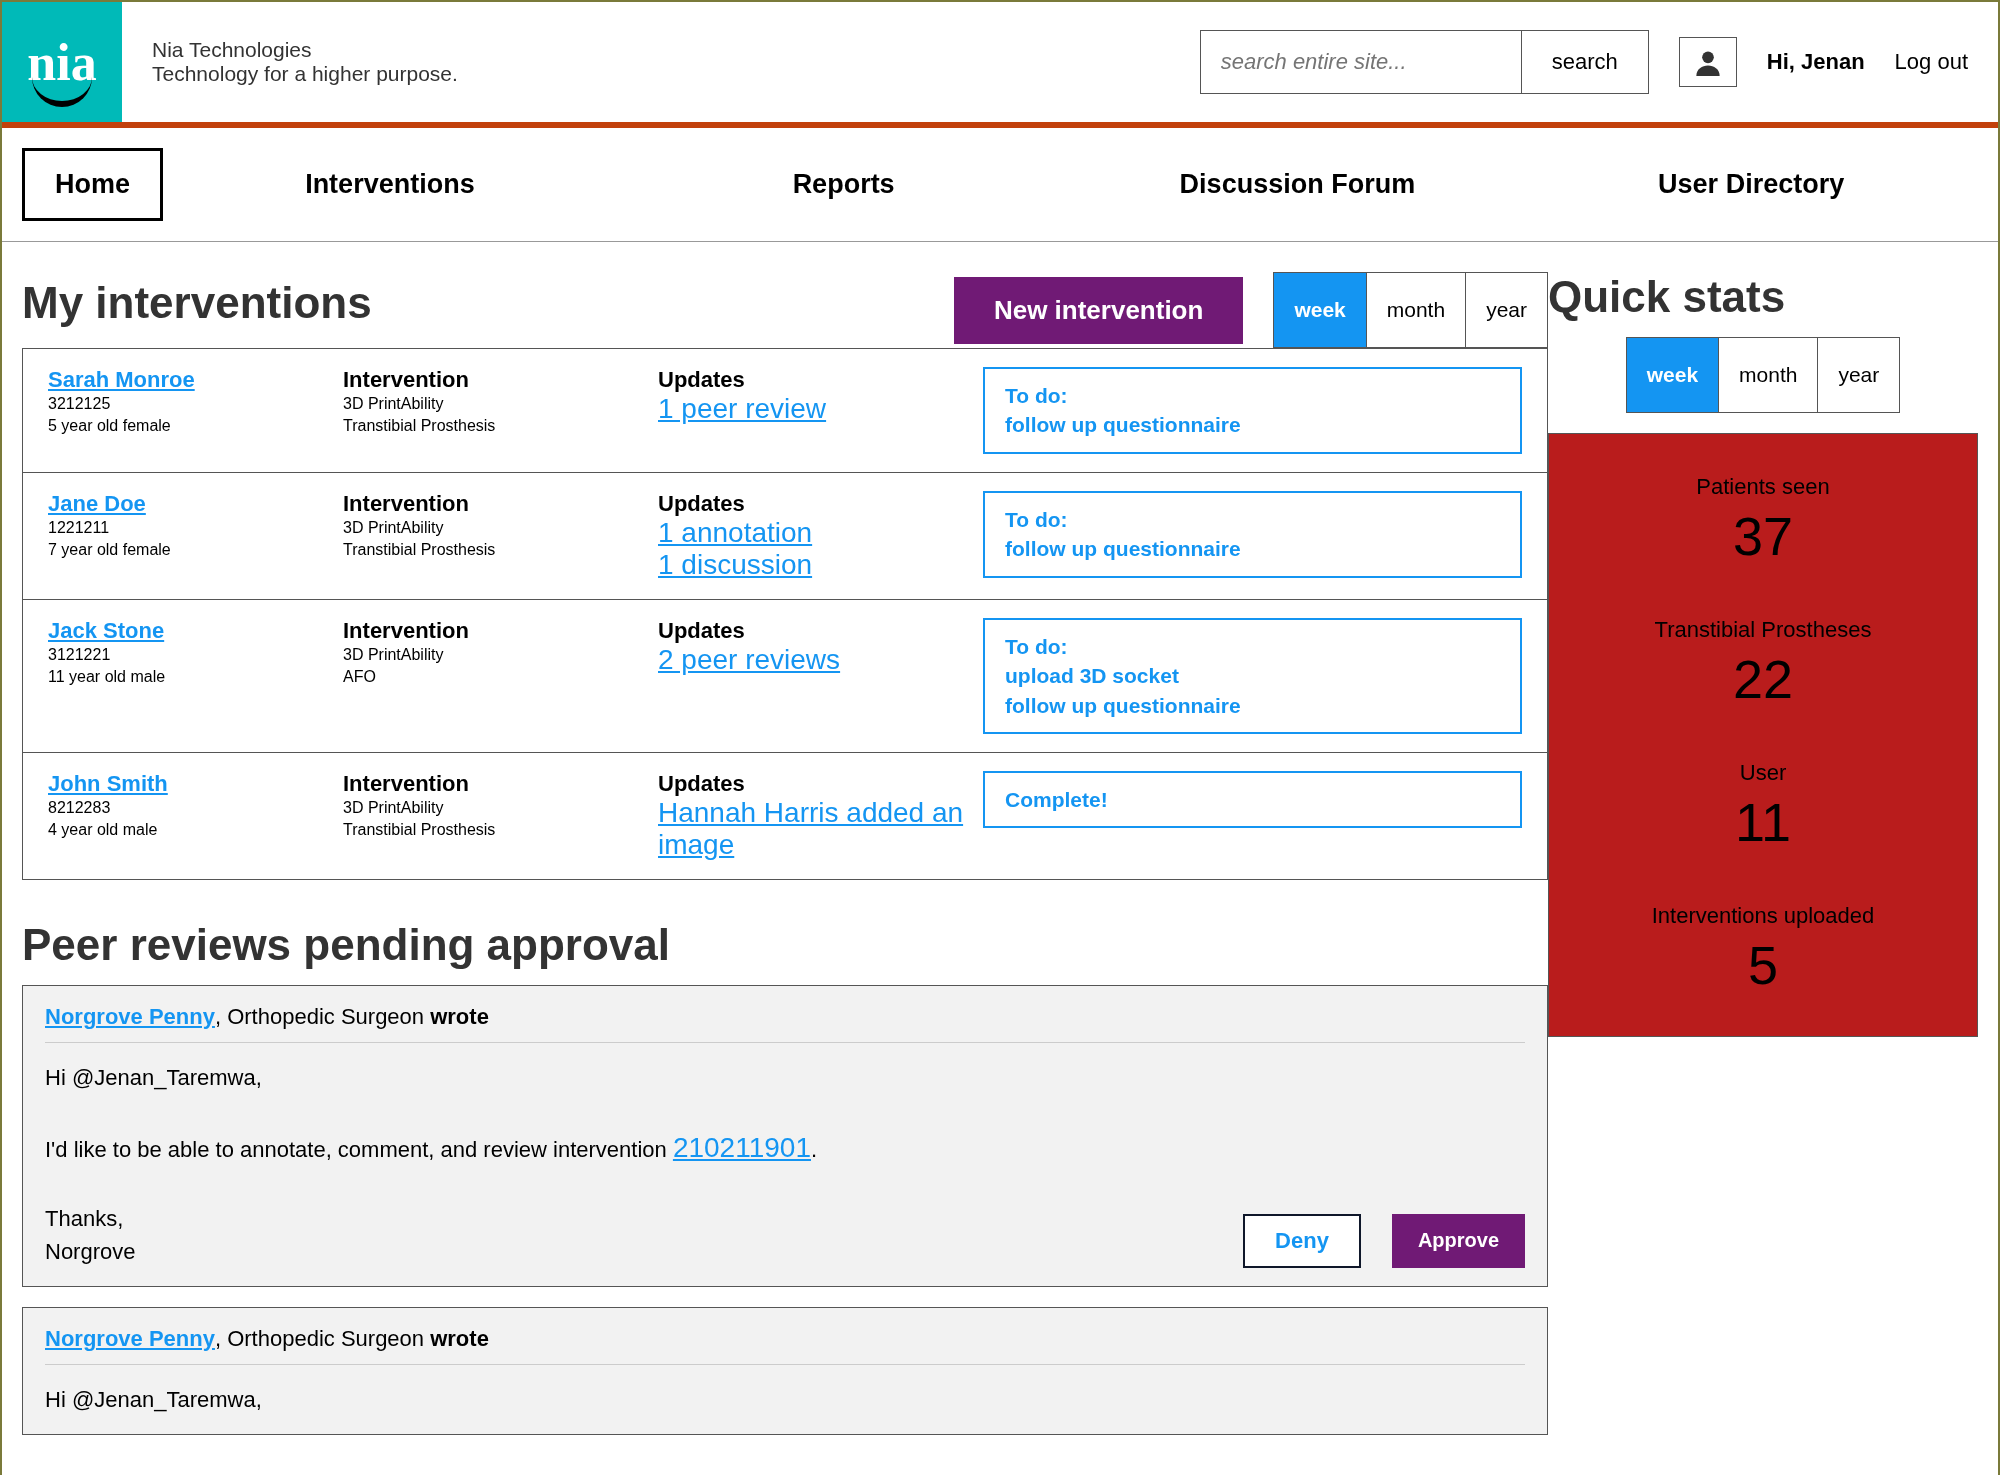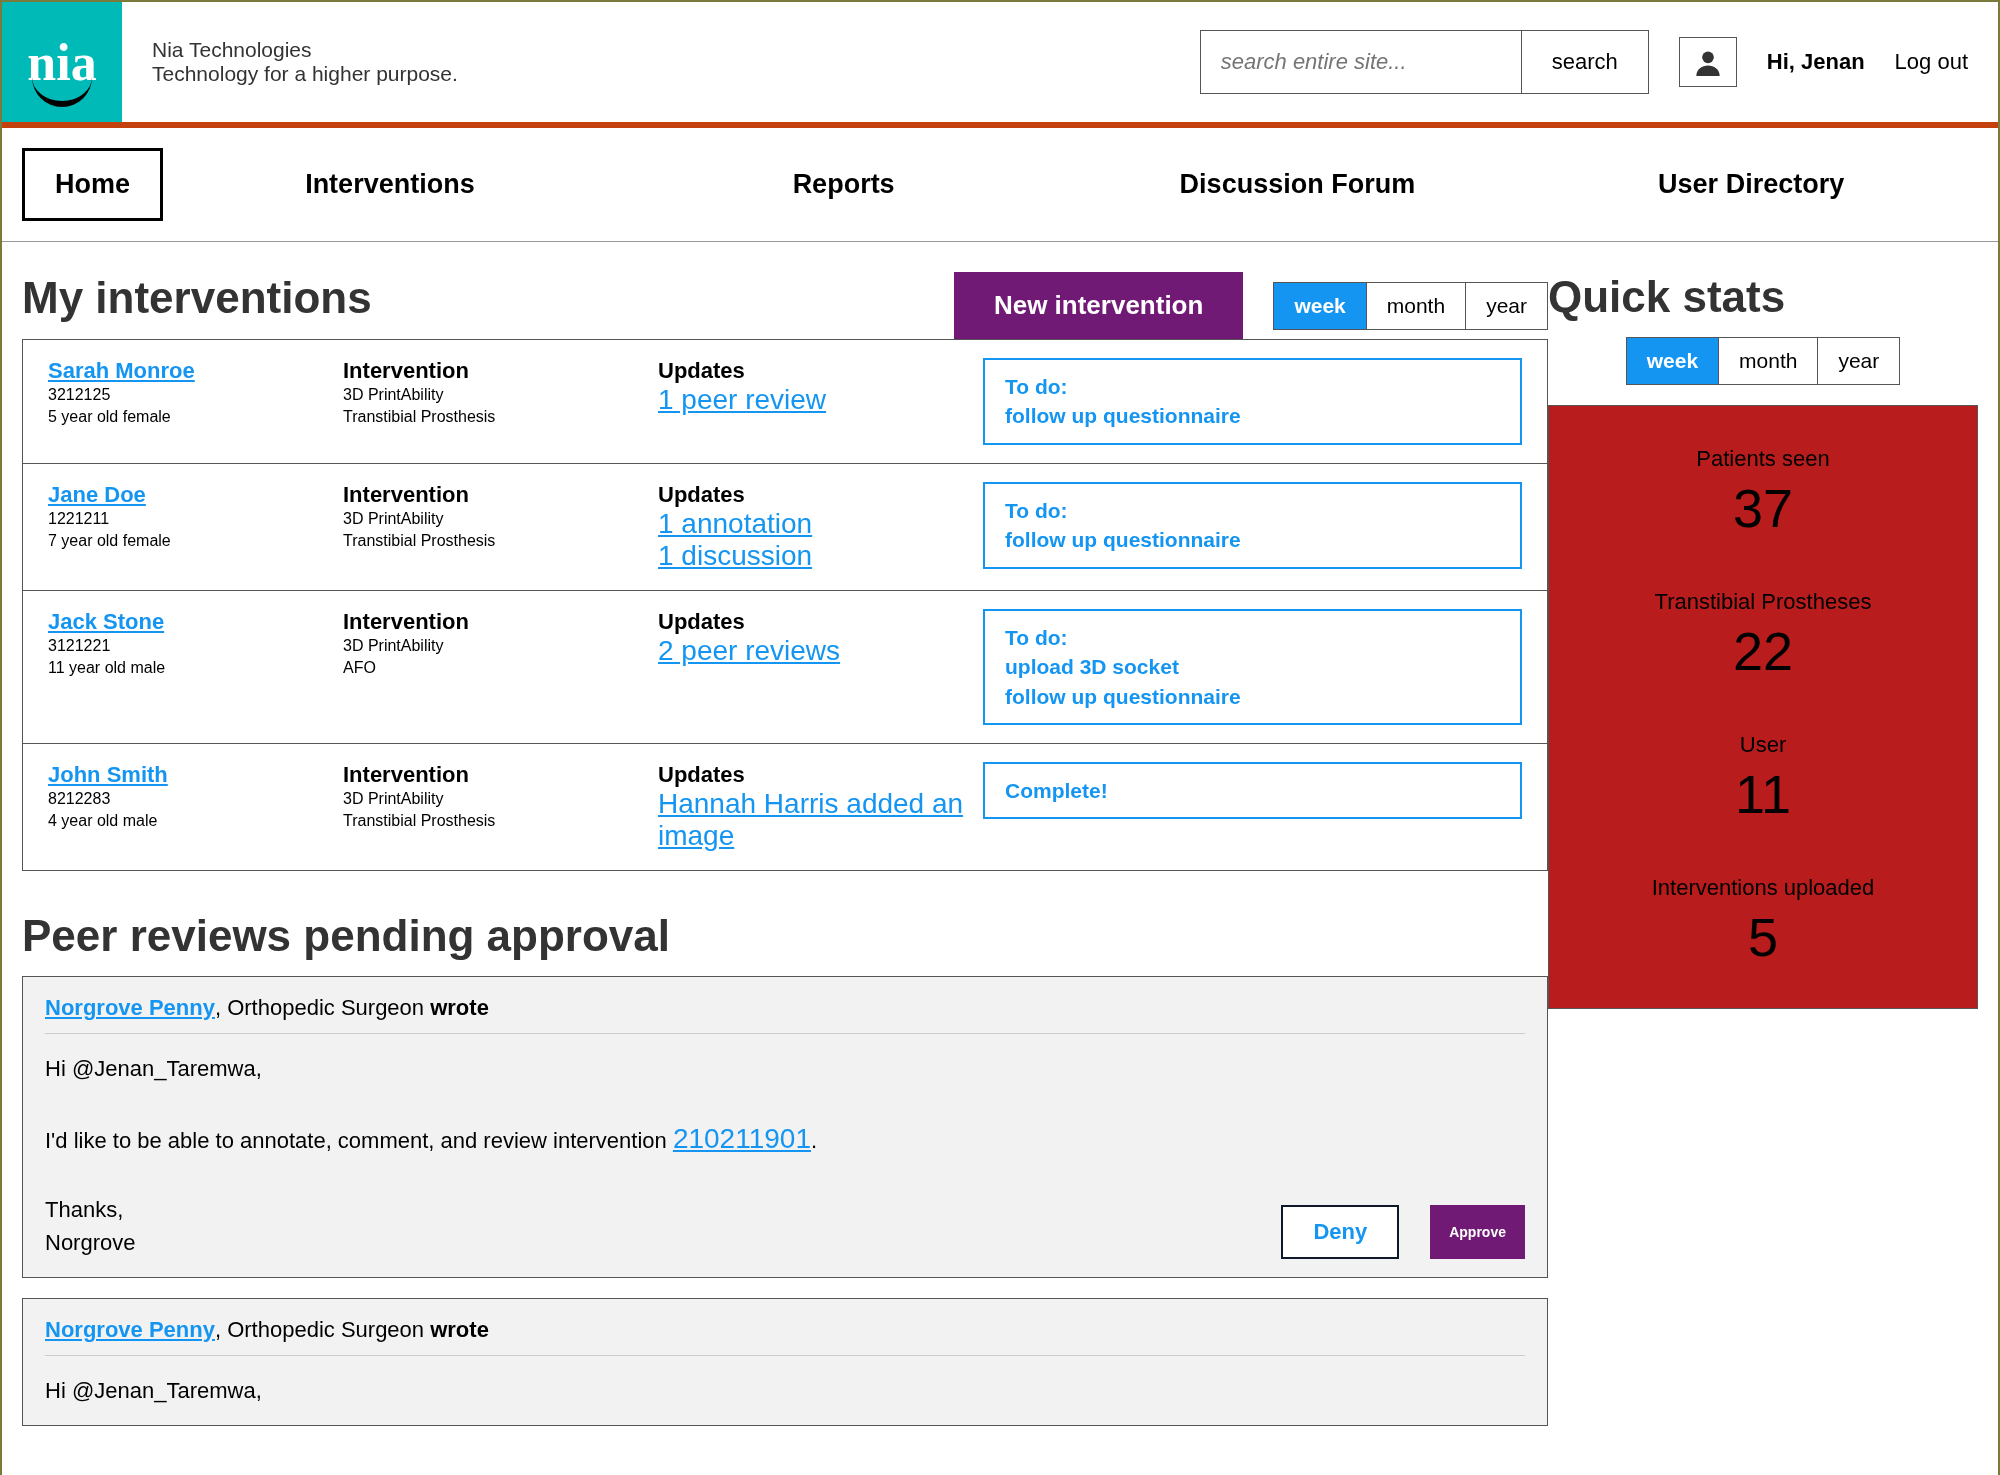--- a/index.html
+++ b/index.html
@@ -125,21 +125,21 @@
   font-weight: bold;
   padding: 18px 40px;
   cursor: pointer;
   margin-left: 16px;
 }
 .toggle-group {
   display: flex;
   border: 1px solid #555;
 }
 .toggle-item {
-  padding: 11px 20px;
+  padding: 25px 20px;
   font-size: 21px;
   cursor: pointer;
   border-right: 1px solid #555;
   background: #fff;
 }
 .toggle-item:last-child { border-right: none; }
 .toggle-item.active {
   background: #1495f2;
   color: #fff;
   font-weight: bold;
@@ -368,21 +368,21 @@
     </div>
     <div class="review-body">
       <div class="review-text" style="white-space:pre-line">Hi @Jenan_Taremwa,
 
 I'd like to be able to annotate, comment, and review intervention <a class="link-blue" style="display:inline">210211901</a>.
 
 Thanks,
 Norgrove</div>
       <div class="review-actions">
       <button class="btn-outline">Deny</button>
-      <button class="btn-primary" style="font-size:14px;padding:12px 19px">Approve</button>
+      <button class="btn-primary" style="font-size:20px;padding:12px 26px">Approve</button>
     </div>
     </div>
           </div>
           <div class="review-card">
             <div class="review-header">
       <a class="patient-name">Norgrove Penny</a><span>, Orthopedic Surgeon </span><b>wrote</b>
     </div>
     <div class="review-body">
       <div class="review-text" style="white-space:pre-line">Hi @Jenan_Taremwa,</div>
 

